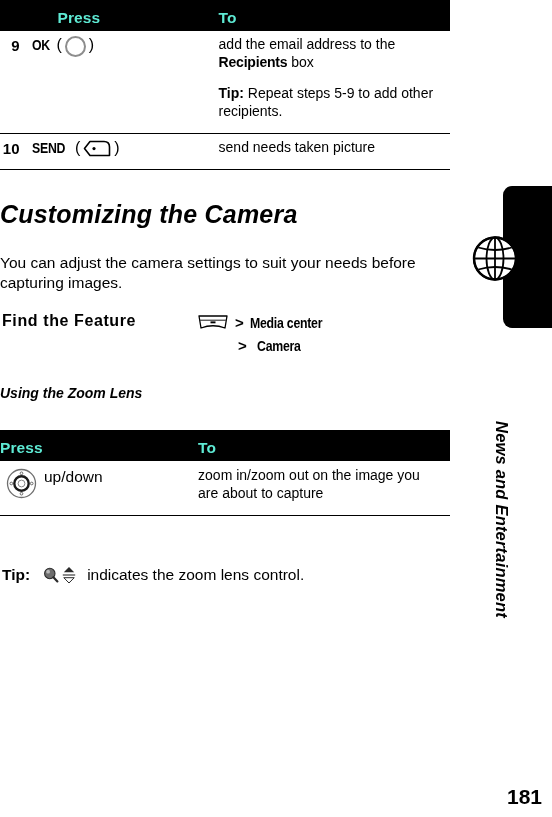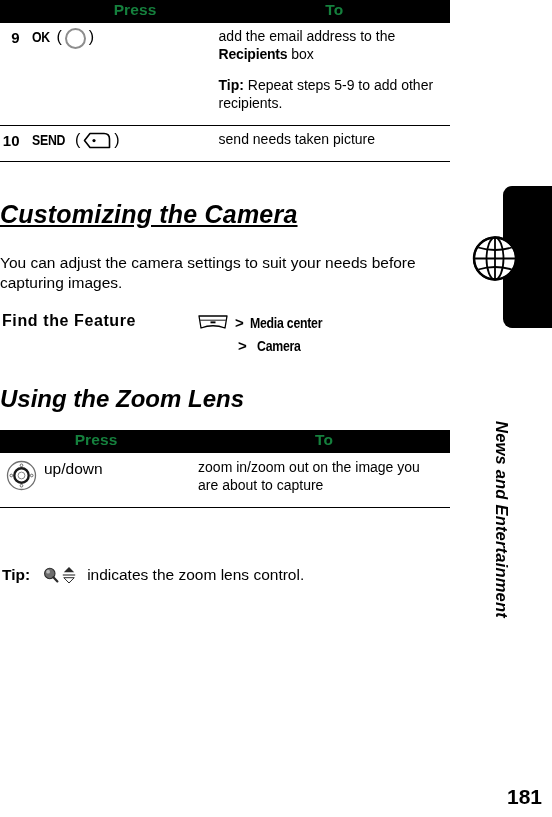--- a/index.html
+++ b/index.html
@@ -28,26 +28,25 @@
 
   
   .keytable {
     position: absolute;
     left: 0;
     width: 450px;
     border-collapse: collapse;
   }
   .keytable .hdr-row td {
     background: #000000;
-    color: #15803d;
+    color: #5eead4;
     font-weight: bold;
     font-size: 15.5px;
-    padding: 1px 0 4px 0;
+    padding: 9px 0 4px 0;
     letter-spacing: 0.1px;
-    text-align: center;
   }
   .keytable td {
     vertical-align: top;
     padding: 0;
   }
   .col-num   { width: 24px; }
   .col-press { width: 170px; }
   .col-to    { width: 256px; }
 
   .hdr-press { padding-left: 34px !important; }
@@ -120,26 +119,25 @@
   .updown-arrow { width: 14px; height: 18px; }
 
   
   h2.section {
     position: absolute;
     margin: 0;
     font-size: 25px;
     font-style: italic;
     font-weight: bold;
     letter-spacing: 0.2px;
-    text-decoration: underline;
   }
   h3.subsection {
     position: absolute;
     margin: 0;
-    font-size: 24px;
+    font-size: 14px;
     font-style: italic;
     font-weight: bold;
   }
   p.body-text {
     position: absolute;
     margin: 0;
     font-size: 15.5px;
     line-height: 1.3;
     width: 430px;
   }

